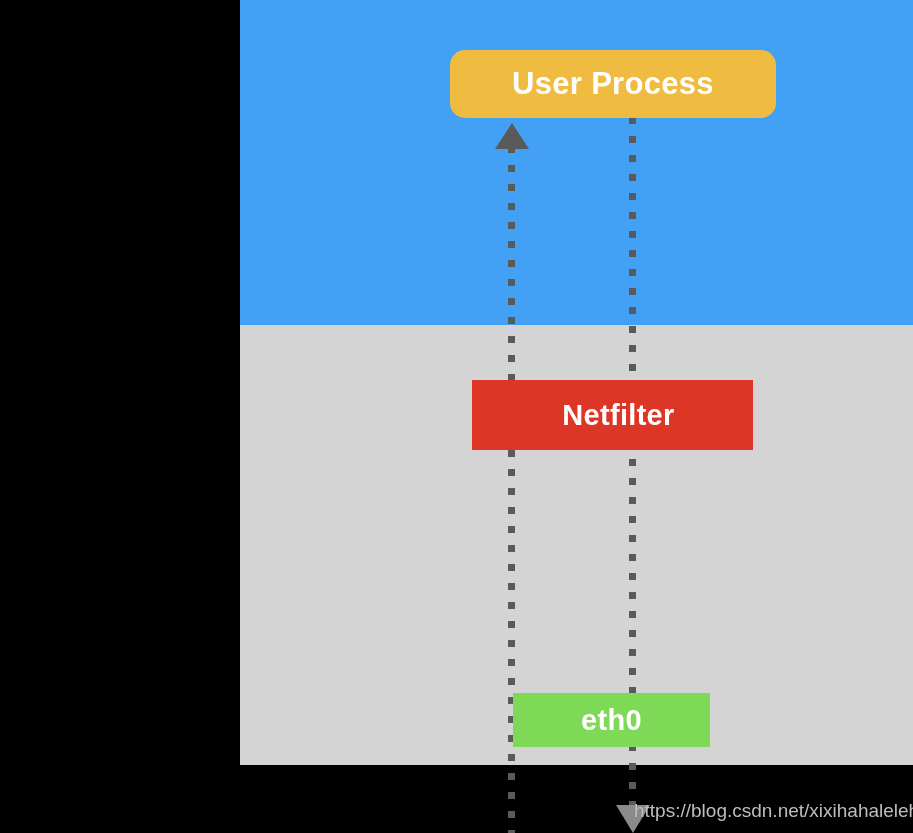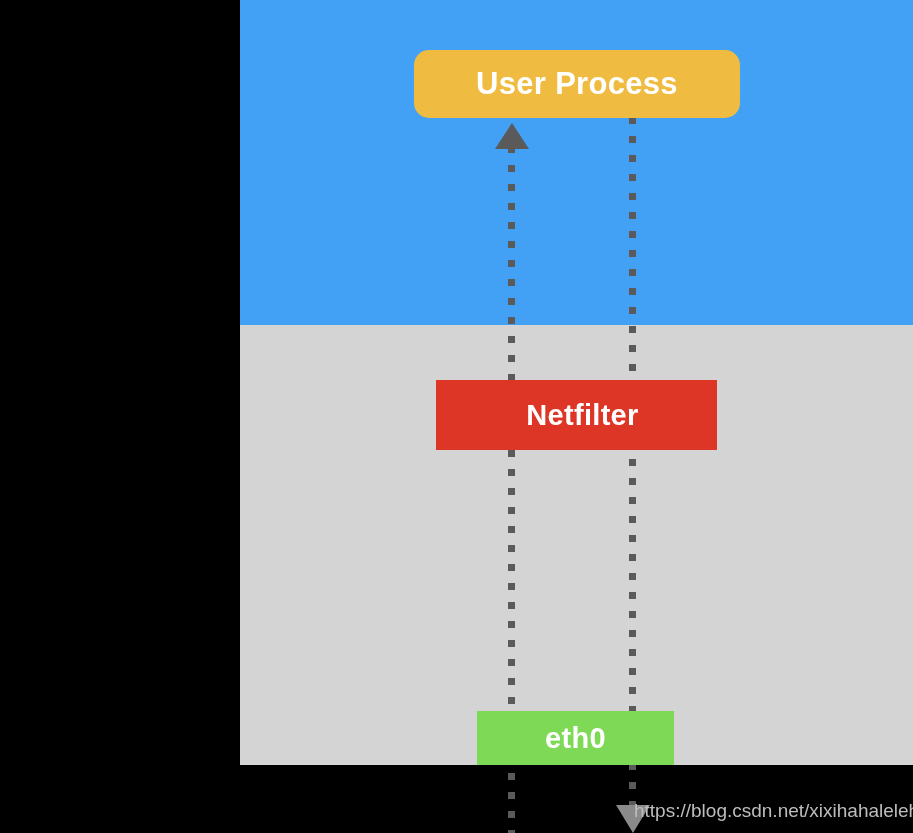--- a/index.html
+++ b/index.html
@@ -84,20 +84,21 @@
   
   .node {
     position: absolute;
     display: flex;
     align-items: center;
     justify-content: center;
     color: #FFFFFF;
     font-weight: bold;
     letter-spacing: 0.3px;
     box-sizing: border-box;
+    margin-left: 36px;
   }
   #user-process-node {
     left: 414px;
     top: 50px;
     width: 326px;
     height: 68px;
     background: #EFBB40;
     border-radius: 15px;
     font-size: 31px;
     z-index: 5;
@@ -107,21 +108,21 @@
     top: 380px;
     width: 281px;
     height: 70px;
     background: #DE3626;
     font-size: 29px;
     z-index: 2;
     padding-left: 12px;
   }
   #eth0-node {
     left: 477px;
-    top: 711px;
+    top: 693px;
     width: 197px;
     height: 54px;
     background: #7ED957;
     font-size: 29px;
     z-index: 2;
   }
 
   
   #watermark {
     position: absolute;

